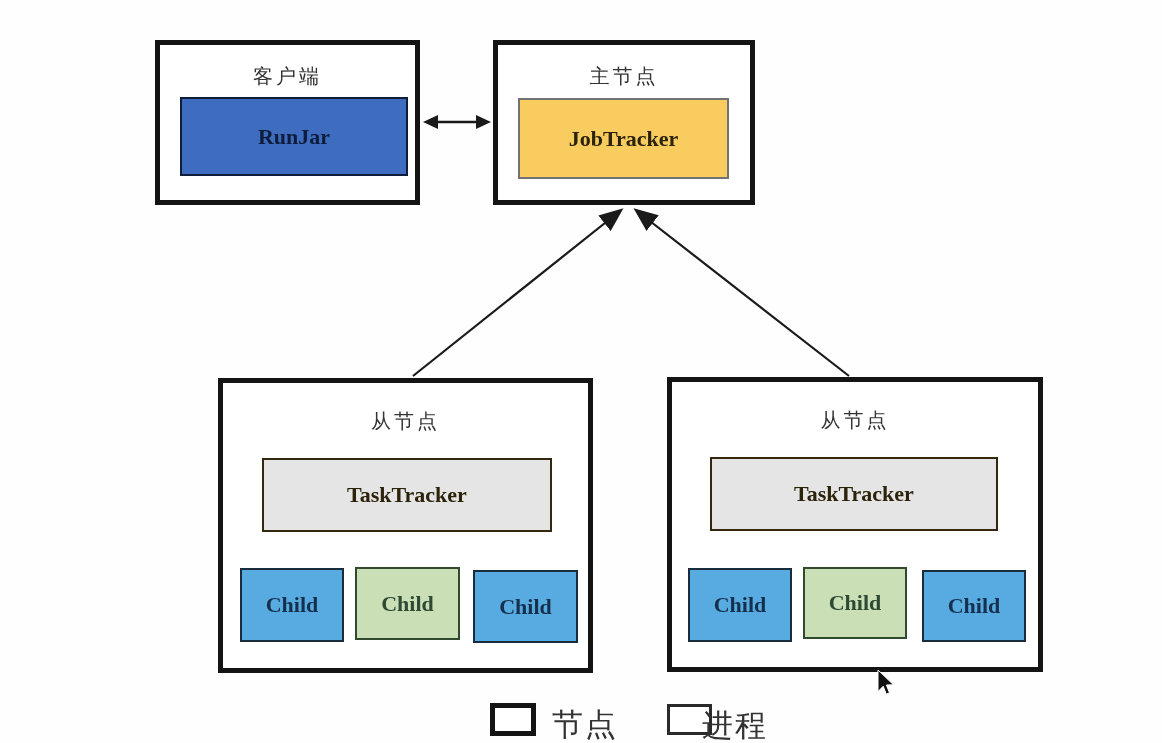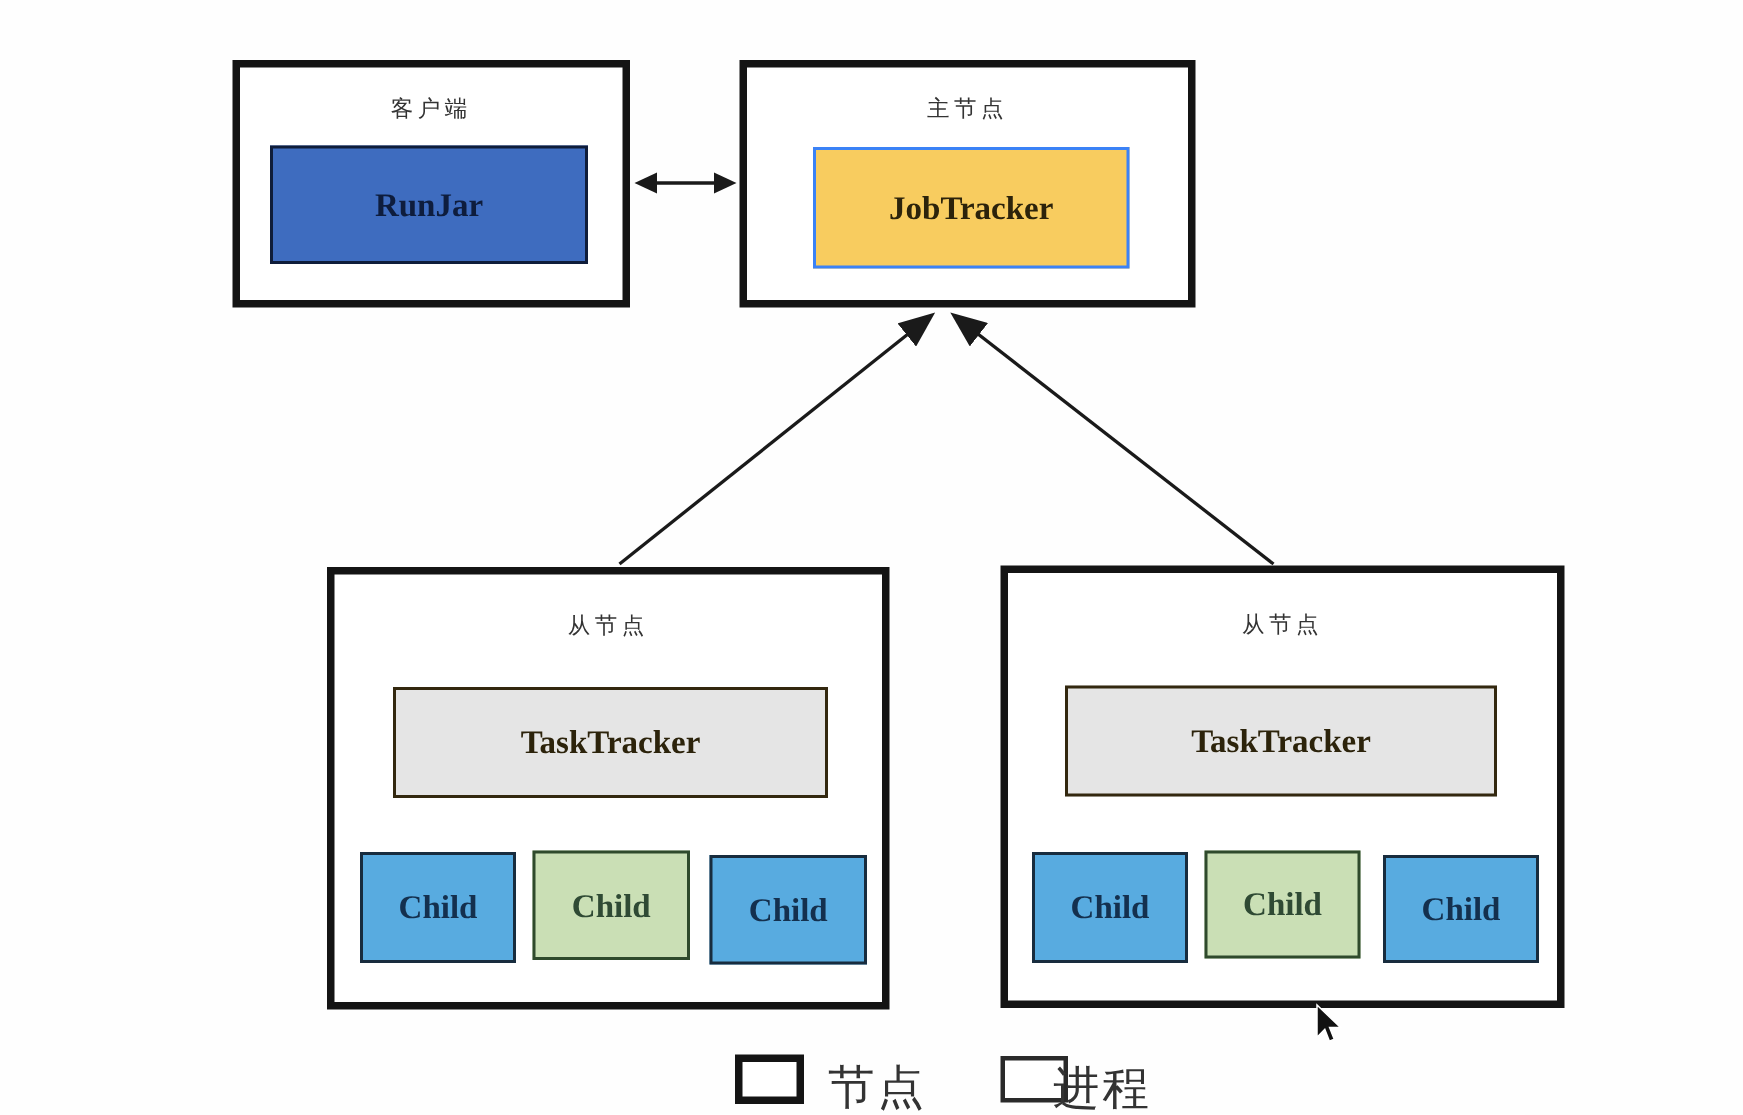--- a/index.html
+++ b/index.html
@@ -15,21 +15,21 @@
     position: absolute;
     box-sizing: border-box;
     border: 5px solid #141414;
     background: #ffffff;
   }
   .node-title {
     position: absolute;
     left: 0;
     width: 100%;
     text-align: center;
-    font-size: 15px;
+    font-size: 20px;
     color: #333333;
     letter-spacing: 3px;
     white-space: nowrap;
   }
   .proc-box {
     position: absolute;
     box-sizing: border-box;
     display: flex;
     align-items: center;
     justify-content: center;
@@ -37,23 +37,22 @@
     font-weight: bold;
     white-space: nowrap;
   }
   .runjar {
     background: #3e6cbf;
     border: 2px solid #0f1d3a;
     color: #0e1d3d;
   }
   .jobtracker {
     background: #f8cc5f;
-    border: 2px solid #3b82f6;
+    border: 2px solid #737373;
     color: #2c230b;
-    margin-left: 24px;
   }
   .tasktracker {
     background: #e5e5e5;
     border: 2px solid #33280f;
     color: #2c230b;
   }
   .child-blue {
     background: #58abe0;
     border: 2px solid #182c3e;
     color: #14304e;
@@ -91,24 +90,24 @@
     pointer-events: none;
   }
 </style>
 </head>
 <body>
 
 <div class="canvas">
 
   <div class="node-box" style="left:155px; top:40px; width:265px; height:165px;">
     <div class="node-title" style="top:18px;">客户端</div>
-    <div class="proc-box runjar" style="left:20px; top:52px; width:212px; height:79px;">RunJar</div>
+    <div class="proc-box runjar" style="left:20px; top:52px; width:228px; height:79px;">RunJar</div>
   </div>
 
-  <div class="node-box" style="left:493px; top:40px; width:304px; height:165px;">
+  <div class="node-box" style="left:493px; top:40px; width:262px; height:165px;">
     <div class="node-title" style="top:18px;">主节点</div>
     <div class="proc-box jobtracker" style="left:20px; top:53px; width:211px; height:81px;">JobTracker</div>
   </div>
 
   <div class="node-box" style="left:218px; top:378px; width:375px; height:295px;">
     <div class="node-title" style="top:25px;">从节点</div>
     <div class="proc-box tasktracker" style="left:39px; top:75px; width:290px; height:74px;">TaskTracker</div>
     <div class="proc-box child-blue" style="left:17px; top:185px; width:104px; height:74px;">Child</div>
     <div class="proc-box child-green" style="left:132px; top:184px; width:105px; height:73px;">Child</div>
     <div class="proc-box child-blue" style="left:250px; top:187px; width:105px; height:73px;">Child</div>

